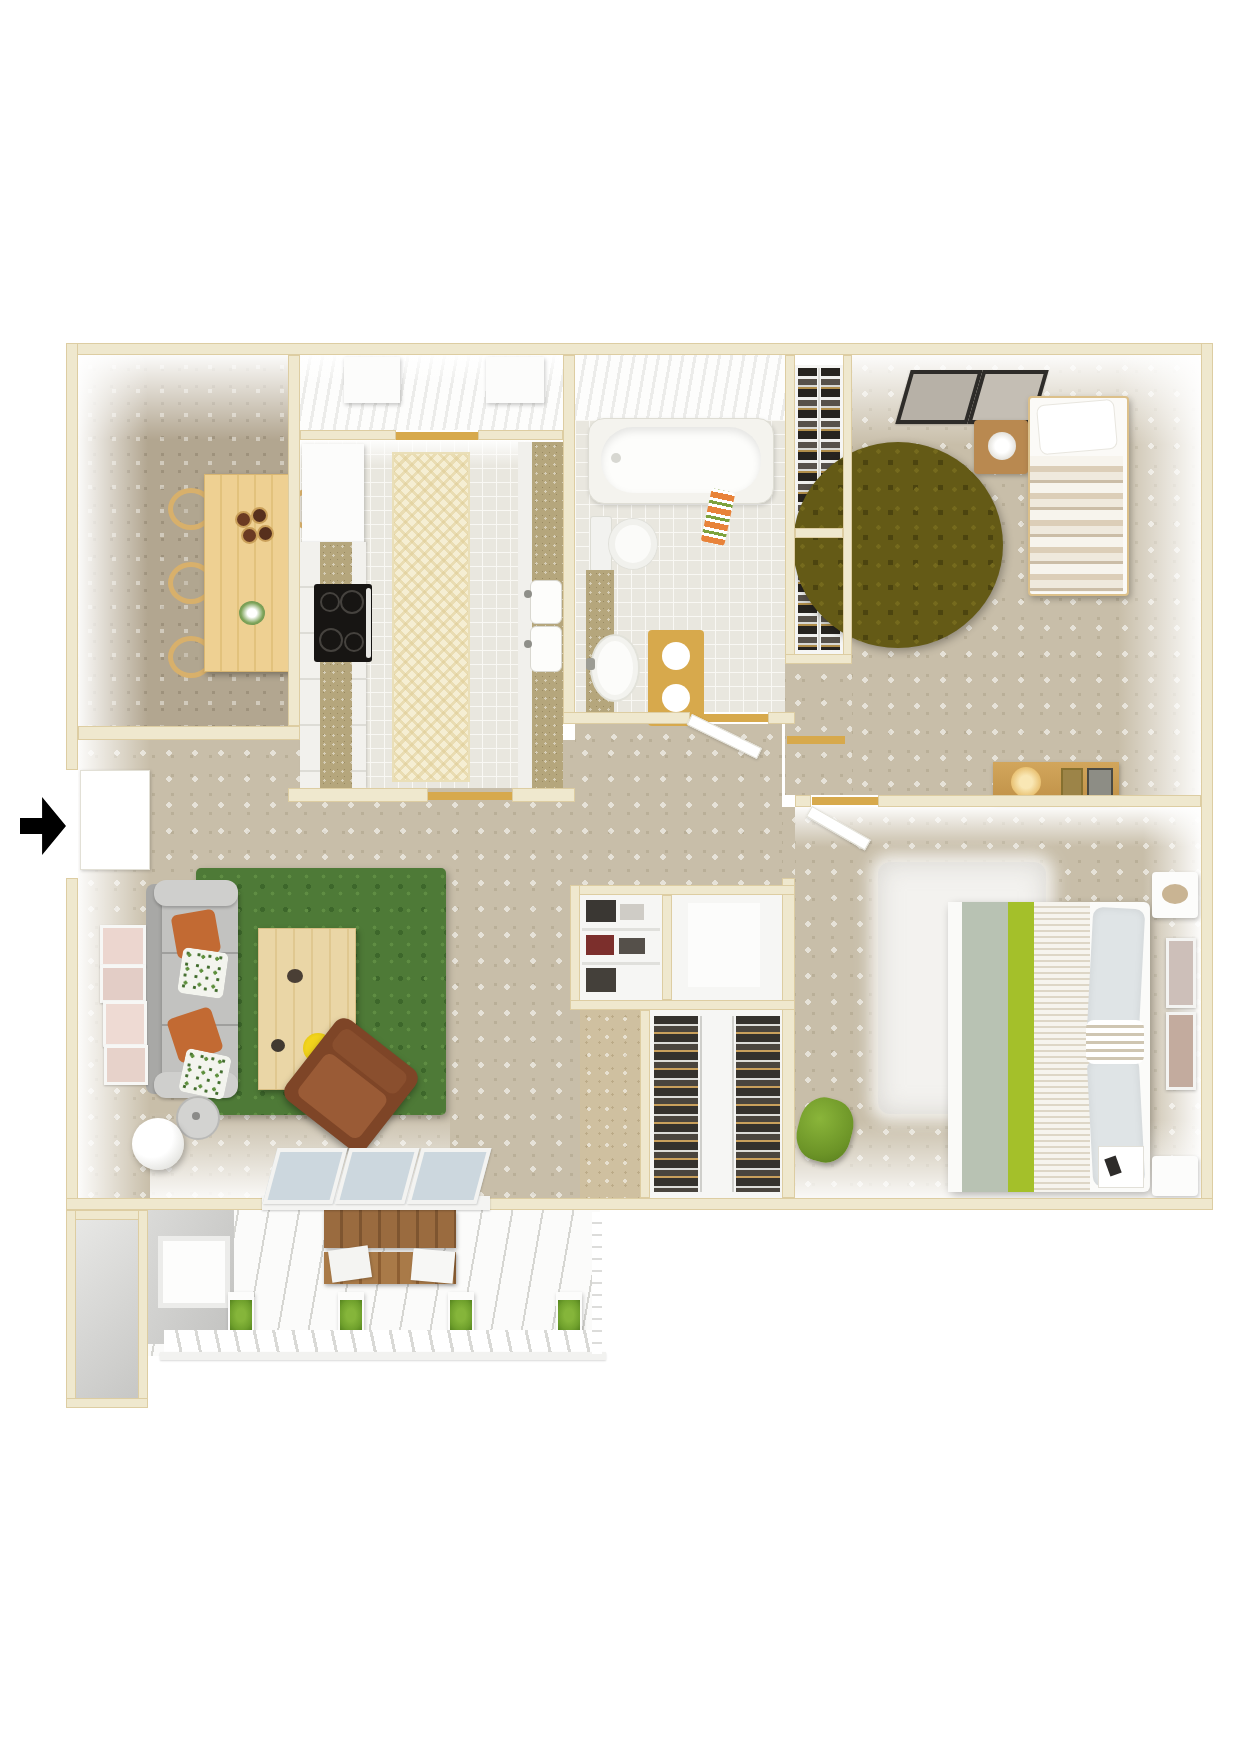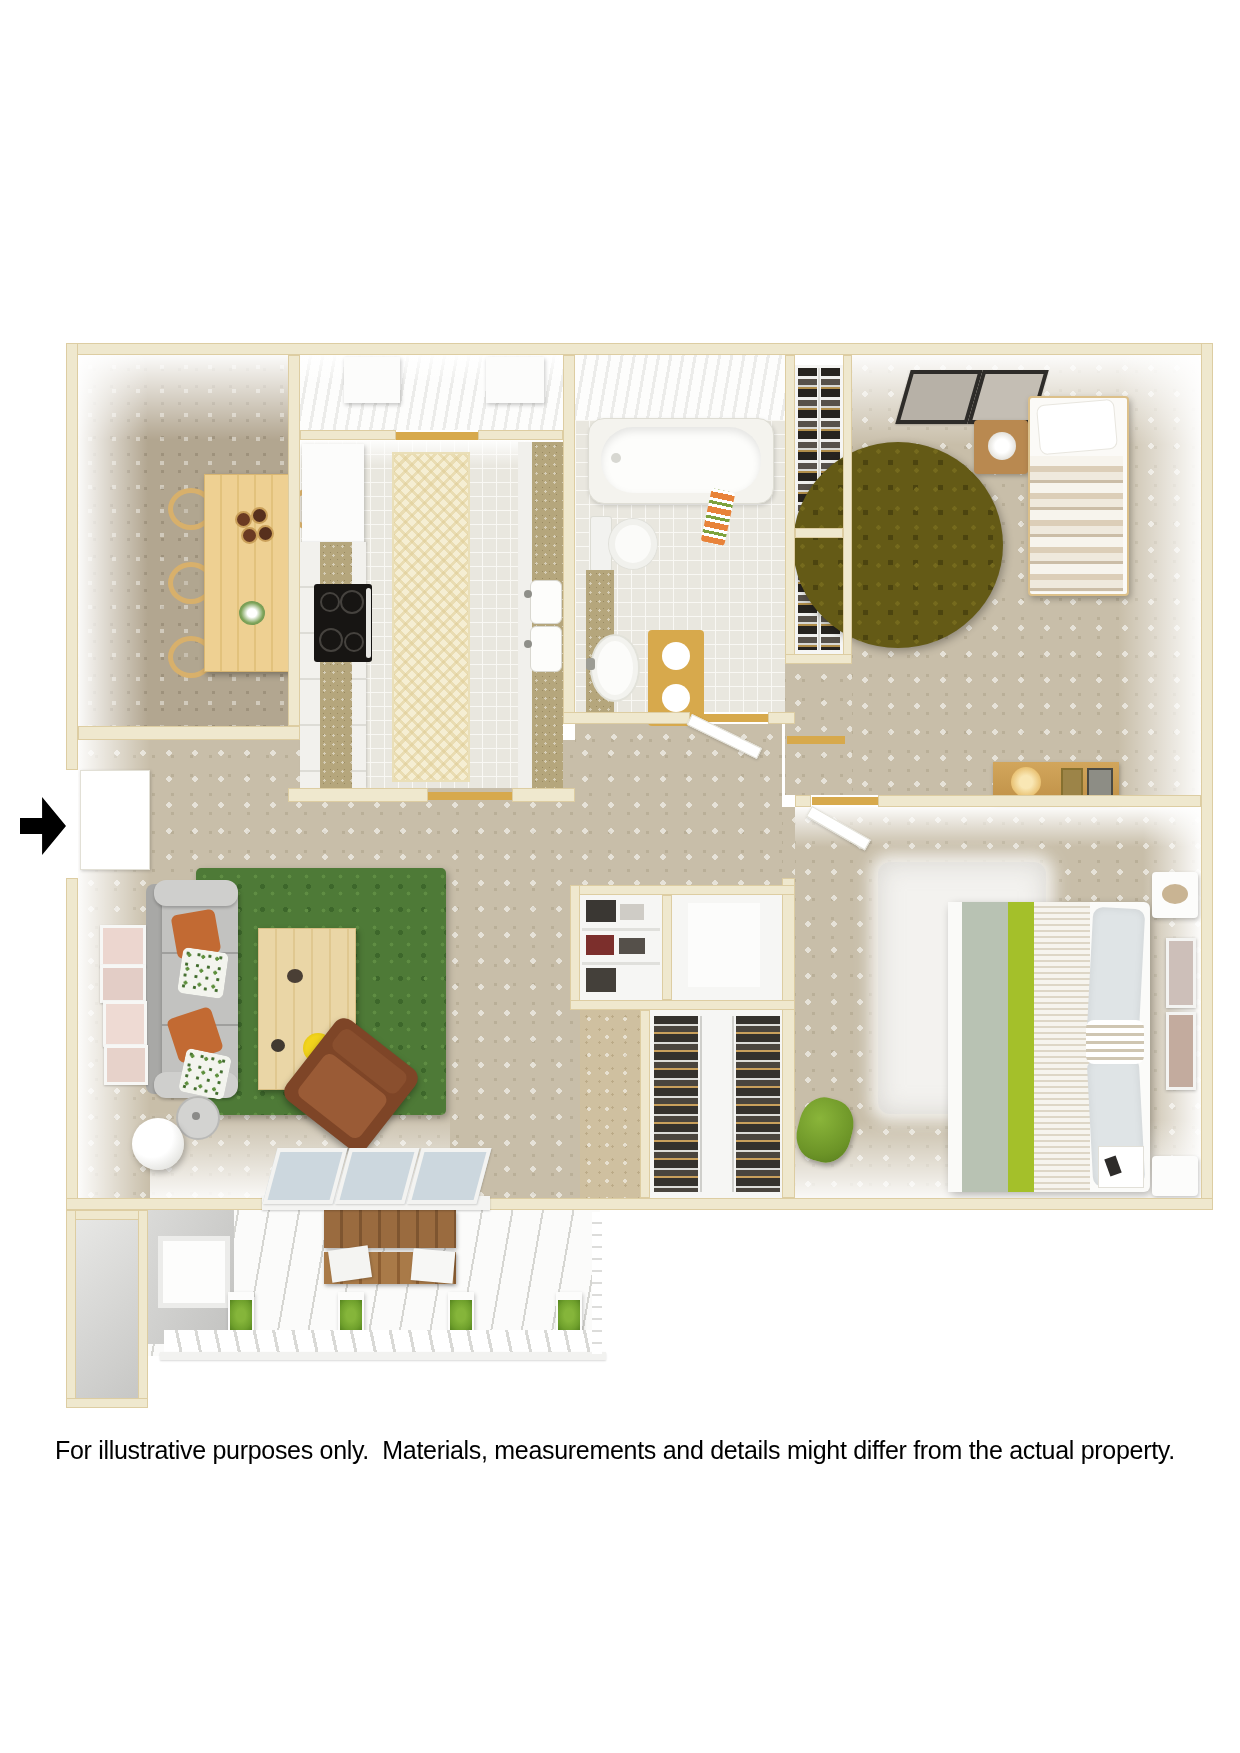--- a/index.html
+++ b/index.html
@@ -298,14 +298,13 @@
   <div class="wall" style="left:570px;top:885px;width:225px;height:10px;"></div>
   <div class="wall" style="left:570px;top:885px;width:10px;height:125px;"></div>
   <div class="wall" style="left:662px;top:895px;width:10px;height:105px;"></div>
   <div class="wall" style="left:570px;top:1000px;width:225px;height:10px;"></div>
   <div class="wall" style="left:640px;top:1010px;width:10px;height:188px;"></div>
   <div class="wall" style="left:66px;top:1210px;width:82px;height:10px;"></div>
   <div class="wall" style="left:66px;top:1210px;width:10px;height:198px;"></div>
   <div class="wall" style="left:138px;top:1210px;width:10px;height:198px;"></div>
   <div class="wall" style="left:66px;top:1398px;width:82px;height:10px;"></div>
 
-  <div class="caption" style="left:55px;top:1436px;">For illustrative purposes only.  Materials, measurements and details might differ from the actual property.</div>
 </div>
 
 </body></html>

